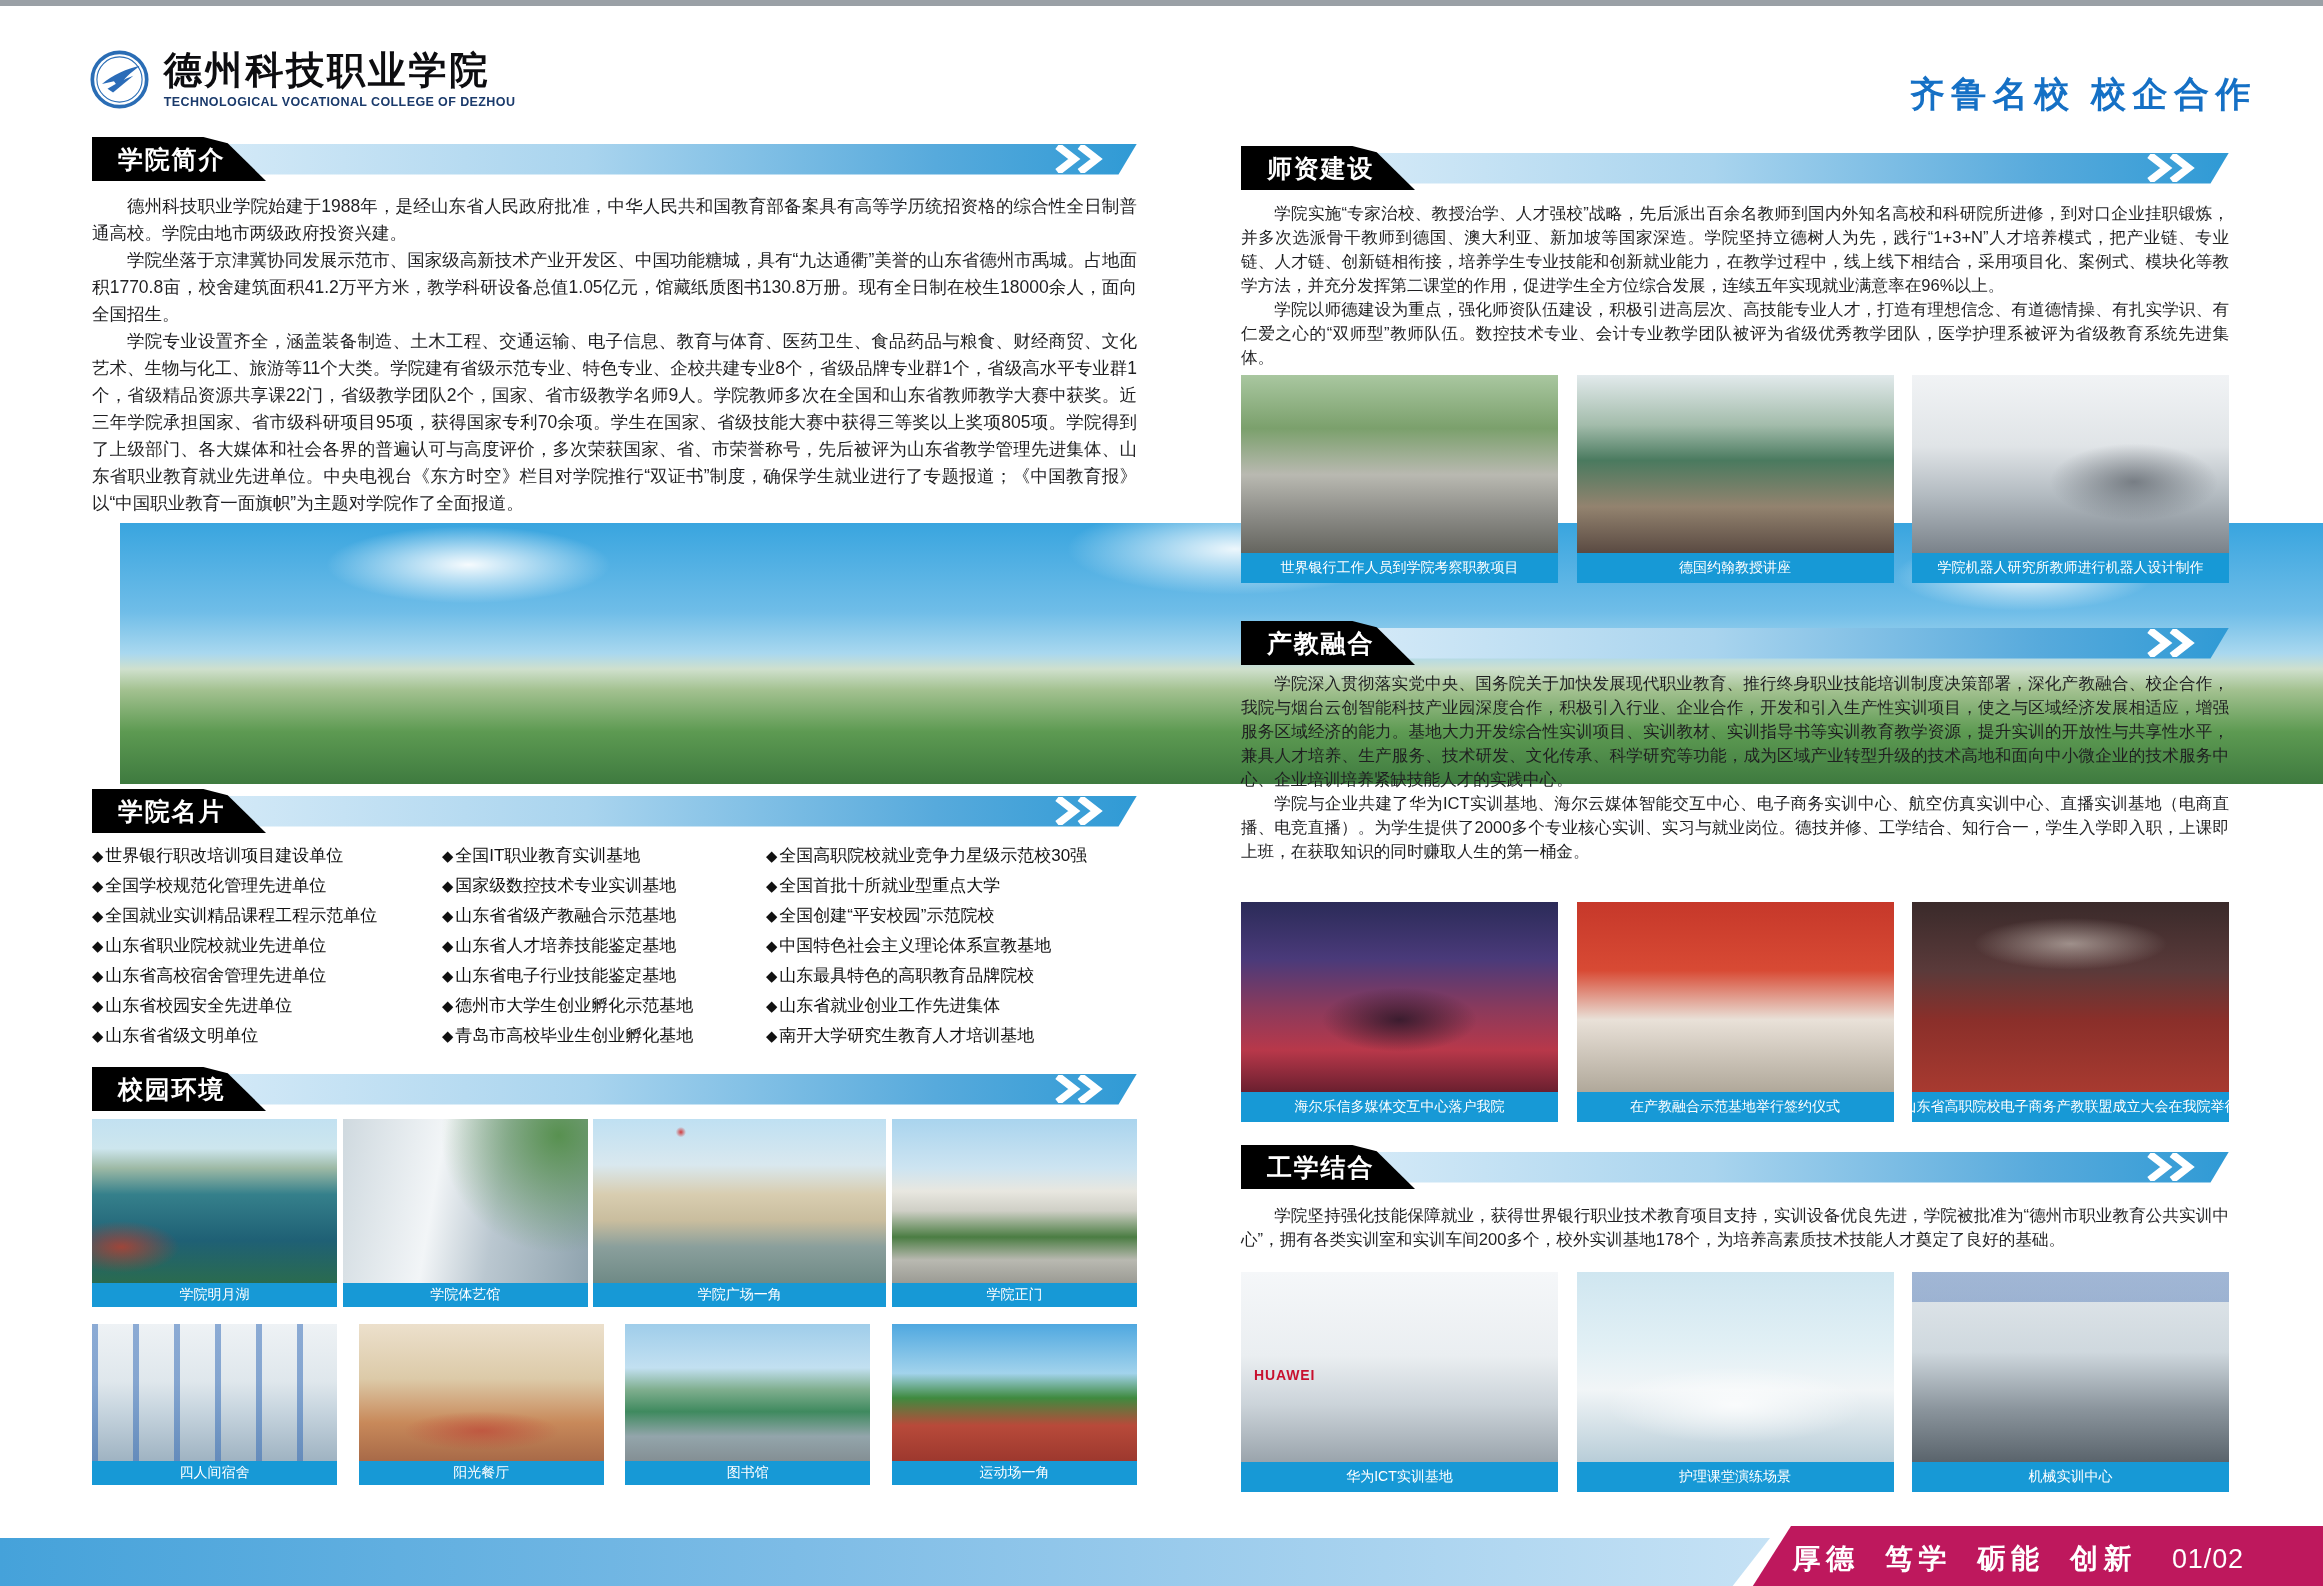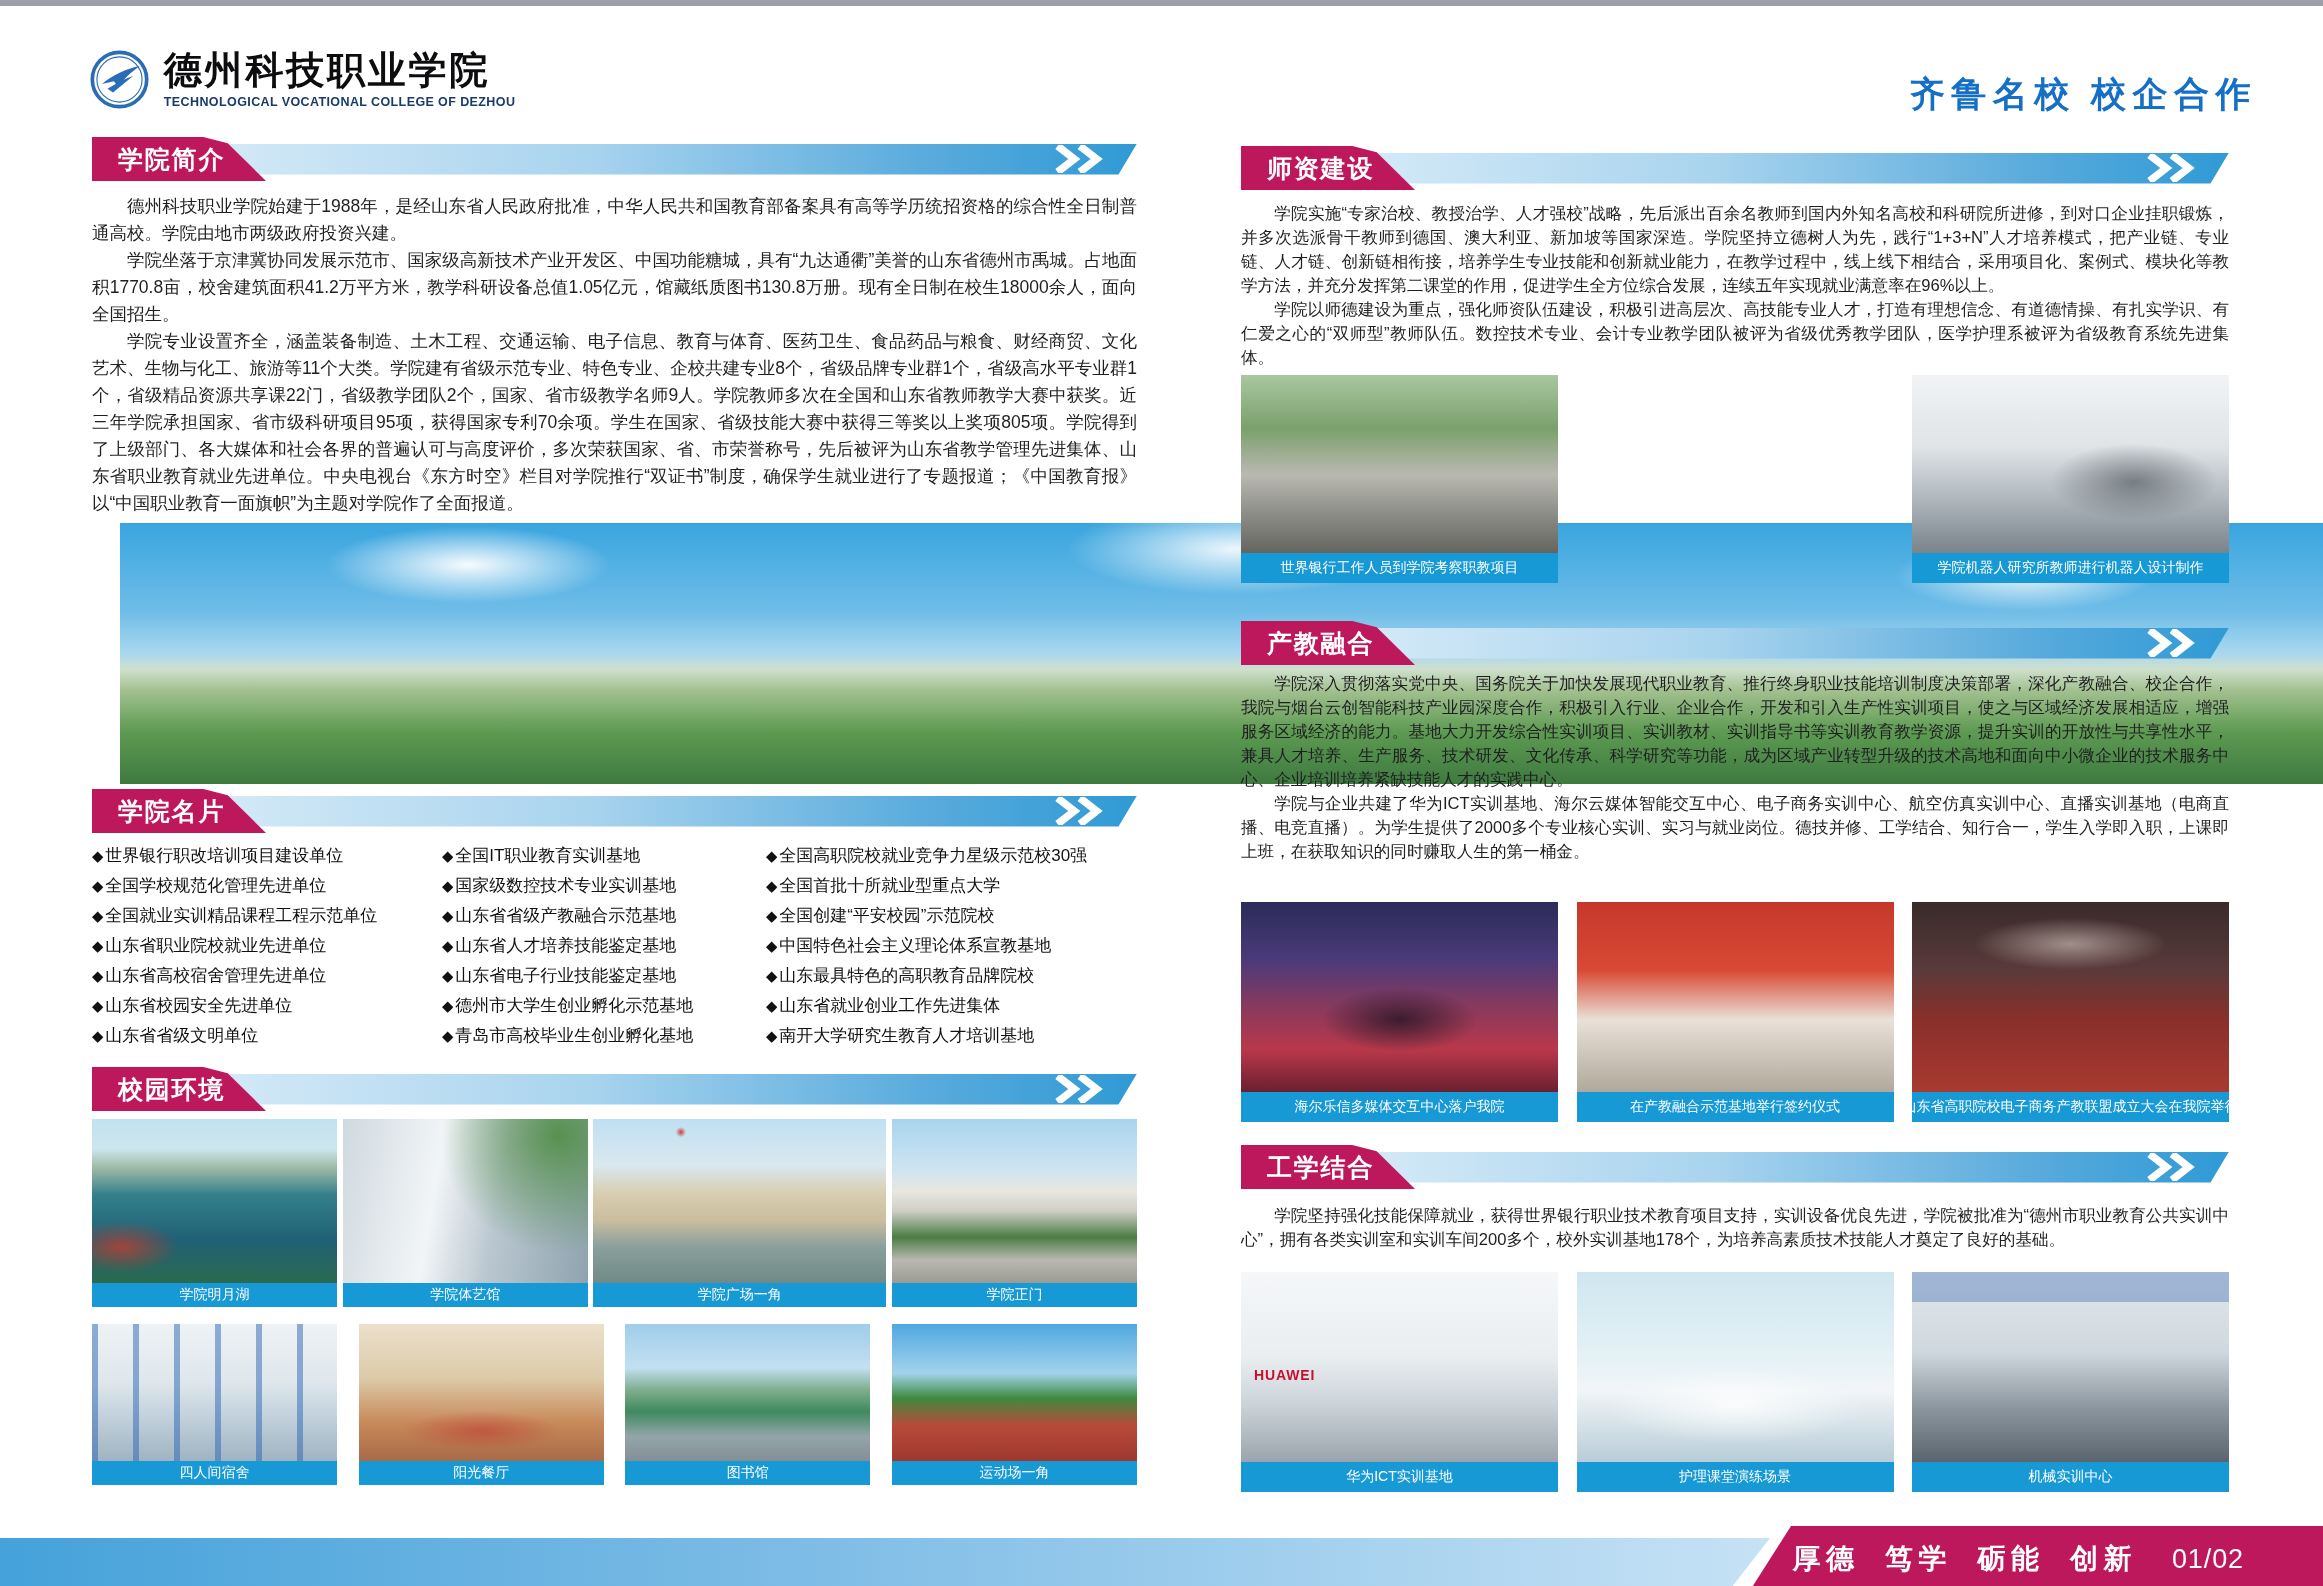--- a/index.html
+++ b/index.html
@@ -18,21 +18,21 @@
   
   .abs{position:absolute;}
   .col-l{left:92px;width:1045px;}
   .col-r{left:1241px;width:988px;}
   
   .sec{height:44px;}
   .sec .band{position:absolute;left:129px;right:0;top:6.5px;height:31px;
     background:linear-gradient(90deg,#d3e9f7 0%,#a9d4ee 40%,#57aadc 78%,#2f9ad5 100%);
     clip-path:polygon(0 0,100% 0,calc(100% - 18.5px) 100%,0 100%);}
   .sec .chev{position:absolute;right:31px;top:8.3px;}
-  .sec .tab{position:absolute;left:0;top:0;height:44px;width:174px;background:#be185d;
+  .sec .tab{position:absolute;left:0;top:0;height:44px;width:174px;background:#000000;
     clip-path:polygon(0 0,64% 0,78% 14%,100% 100%,0 100%);
     color:#fff;font-size:25px;font-weight:bold;letter-spacing:1.8px;line-height:44px;padding-left:26px;box-sizing:border-box;}
   
   .txt p{margin:0;text-align:justify;text-indent:2em;}
   .txt-l{font-size:17.5px;line-height:27px;}
   .txt-r{font-size:16.6px;line-height:24px;}
   
   .namecard{display:flex;}
   .nc-col{display:flex;flex-direction:column;}
   .nc-item{font-size:17px;line-height:29px;white-space:nowrap;color:#111;}
@@ -252,20 +252,24 @@
   <div class="abs col-r txt txt-r" style="top:196px">
     <p>学院实施“专家治校、教授治学、人才强校”战略，先后派出百余名教师到国内外知名高校和科研院所进修，到对口企业挂职锻炼，并多次选派骨干教师到德国、澳大利亚、新加坡等国家深造。学院坚持立德树人为先，践行“1+3+N”人才培养模式，把产业链、专业链、人才链、创新链相衔接，培养学生专业技能和创新就业能力，在教学过程中，线上线下相结合，采用项目化、案例式、模块化等教学方法，并充分发挥第二课堂的作用，促进学生全方位综合发展，连续五年实现就业满意率在96%以上。</p>
     <p>学院以师德建设为重点，强化师资队伍建设，积极引进高层次、高技能专业人才，打造有理想信念、有道德情操、有扎实学识、有仁爱之心的“双师型”教师队伍。数控技术专业、会计专业教学团队被评为省级优秀教学团队，医学护理系被评为省级教育系统先进集体。</p>
   </div>
   <div class="abs col-r shelf" style="top:369px">
     <figure class="card" style="width:317px;margin:0">
       <div class="ph ph-frow ph-worldbank"></div>
       <figcaption class="cap cap-r">世界银行工作人员到学院考察职教项目</figcaption>
     </figure>
     <figure class="card" style="width:317px;margin:0">
+      <div class="ph ph-frow ph-lecture"></div>
+      <figcaption class="cap cap-r">德国约翰教授讲座</figcaption>
+    </figure>
+    <figure class="card" style="width:317px;margin:0">
       <div class="ph ph-frow ph-robot"></div>
       <figcaption class="cap cap-r">学院机器人研究所教师进行机器人设计制作</figcaption>
     </figure>
   </div>
 
   <div class="abs col-r sec" style="top:615px">
     <div class="band"></div>
     <svg class="chev" width="54" height="28" viewBox="0 0 58 30">
       <path d="M6 1 L24 15 L6 29" stroke="#fff" stroke-width="8" fill="none"></path>
       <path d="M30 1 L48 15 L30 29" stroke="#fff" stroke-width="8" fill="none"></path>

